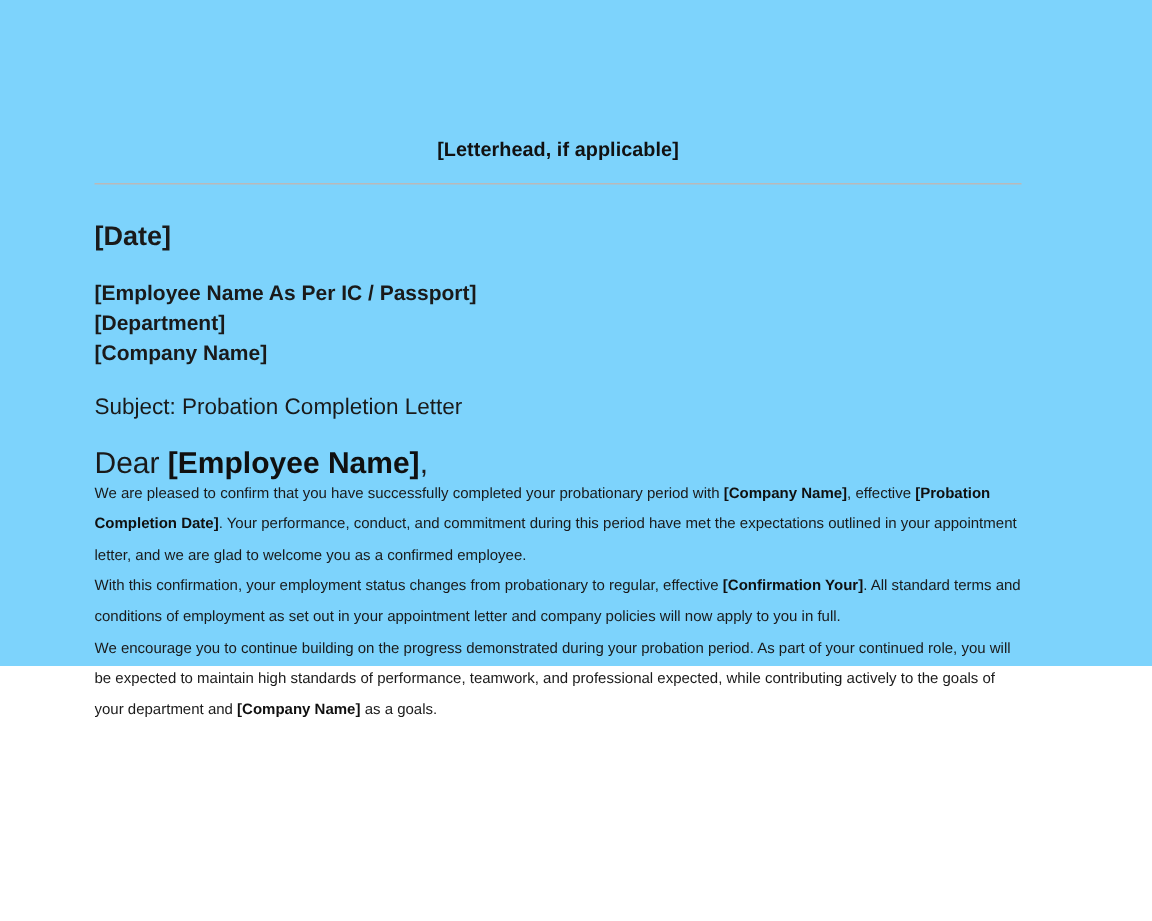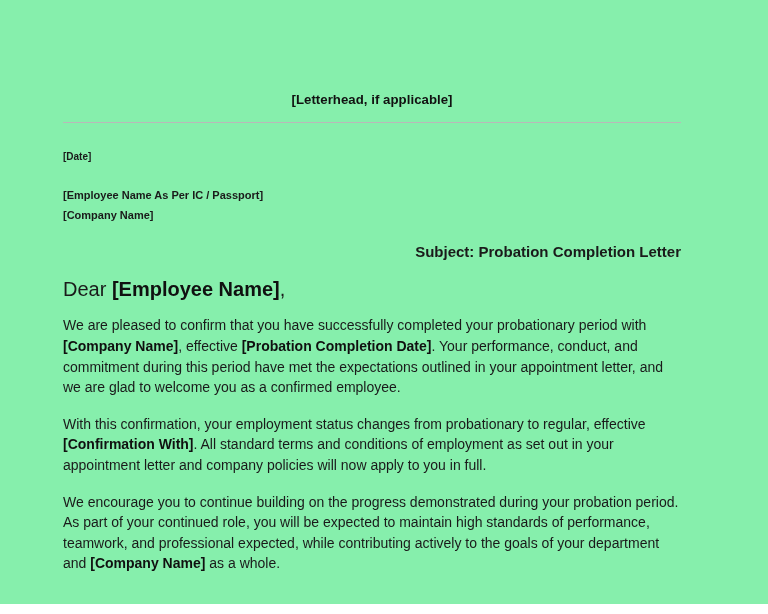--- a/index.html
+++ b/index.html
@@ -12,22 +12,22 @@
     height: 614px;
     overflow: hidden;
     font-family: "Liberation Sans", sans-serif;
     color: #1a1a1a;
     -webkit-font-smoothing: antialiased;
   }
 
   .page {
     position: relative;
     width: 768px;
-    height: 604px;
-    background: #86efac;
+    height: 444px;
+    background: #7dd3fc;
     box-sizing: border-box;
   }
 
   .content {
     position: absolute;
     left: 63px;
     top: 0;
     width: 618px;
   }
 
@@ -46,51 +46,49 @@
     margin-top: 13px;
     height: 0;
     border: 0;
     border-top: 1.5px solid #b9b9b9;
     width: 618px;
   }
 
   .date-line {
     margin-top: 24px;
     font-weight: bold;
-    font-size: 10px;
+    font-size: 18px;
     line-height: 20.6px;
   }
 
   .address-block {
     margin-top: 17px;
   }
   .address-block .addr-line {
     font-weight: bold;
-    font-size: 11px;
+    font-size: 14px;
     line-height: 20.3px;
     white-space: nowrap;
   }
 
   .subject-line {
     margin-top: 17px;
-    font-weight: bold;
+    font-weight: normal;
     font-size: 15px;
     line-height: 20.6px;
-    text-align: right;
   }
 
   .salutation {
     margin-top: 16px;
     font-size: 20px;
     line-height: 20.6px;
   }
 
   .para {
-    margin-top: 16px;
-    font-size: 14px;
+    font-size: 10px;
     line-height: 20.6px;
     text-align: left;
   }
 
   b, .b {
     font-weight: bold;
     color: #101010;
   }
 
   
@@ -105,29 +103,30 @@
   <div class="content">
 
     <div class="letterhead">[Letterhead, if applicable]</div>
 
     <hr class="header-rule">
 
     <div class="date-line">[Date]</div>
 
     <div class="address-block">
       <div class="addr-line">[Employee Name As Per IC / Passport]</div>
+      <div class="addr-line">[Department]</div>
       <div class="addr-line">[Company Name]</div>
     </div>
 
     <div class="subject-line">Subject: Probation Completion Letter</div>
 
     <div class="salutation">
       <span>Dear </span><b>[Employee Name]</b><span>,</span>
     </div>
 
     <div class="para"><span>We are pleased to confirm that you have successfully completed your probationary period with </span><b>[Company Name]</b><span>, effective </span><b>[Probation Completion Date]</b><span>. Your performance, conduct, and commitment during this period have met the expectations outlined in your appointment letter, and we are glad to welcome you as a confirmed employee.</span></div>
 
-    <div class="para"><span>With this confirmation, your employment status changes from probationary to regular, effective </span><b>[Confirmation With]</b><span>. All standard terms and conditions of employment as set out in your appointment letter and company policies will now apply to you in full.</span></div>
+    <div class="para"><span>With this confirmation, your employment status changes from probationary to regular, effective </span><b>[Confirmation Your]</b><span>. All standard terms and conditions of employment as set out in your appointment letter and company policies will now apply to you in full.</span></div>
 
-    <div class="para clipped"><span>We encourage you to continue building on the progress demonstrated during your probation period. As part of your continued role, you will be expected to maintain high standards of performance, teamwork, and professional expected, while contributing actively to the goals of your department and </span><b>[Company Name]</b><span> as a whole.</span></div>
+    <div class="para clipped"><span>We encourage you to continue building on the progress demonstrated during your probation period. As part of your continued role, you will be expected to maintain high standards of performance, teamwork, and professional expected, while contributing actively to the goals of your department and </span><b>[Company Name]</b><span> as a goals.</span></div>
 
   </div>
 </div>
 
 </body></html>

